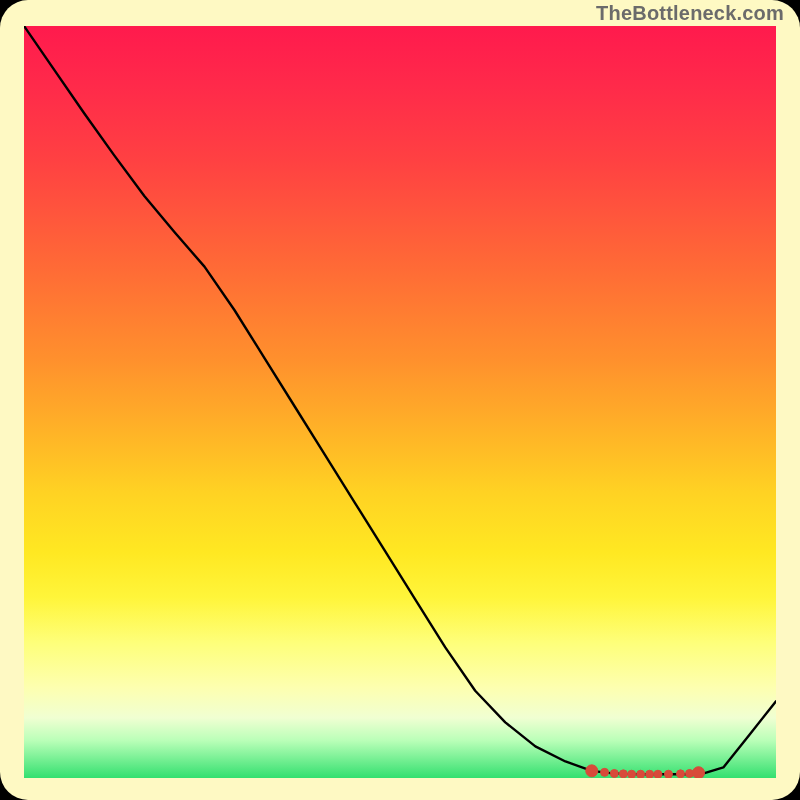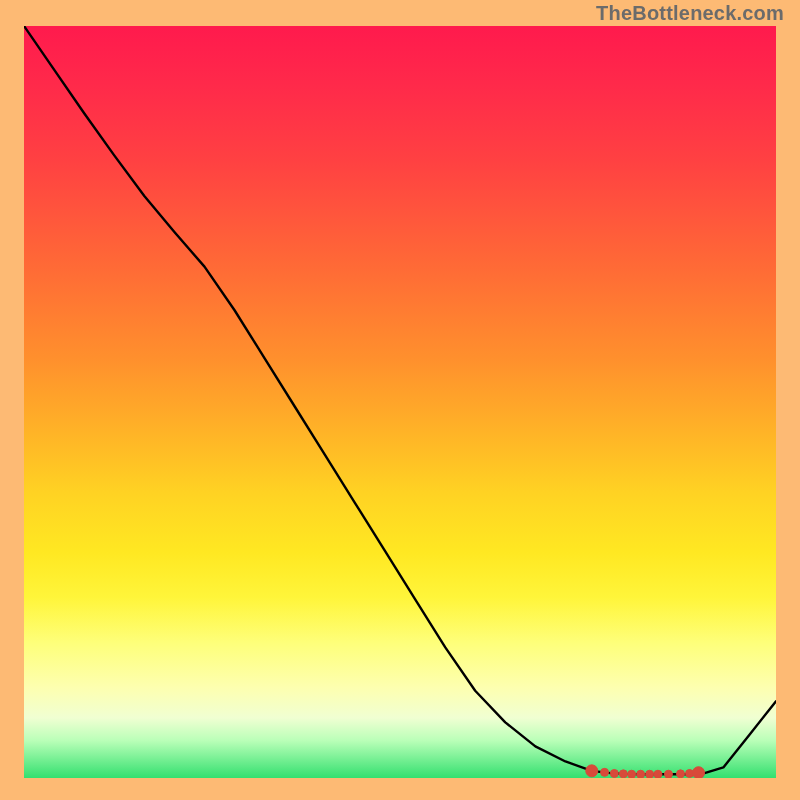--- a/index.html
+++ b/index.html
@@ -1,21 +1,22 @@
 <!DOCTYPE html>
 <html><head>
 <meta charset="utf-8">
 <style>
   * { margin: 0; padding: 0; box-sizing: border-box; }
   html, body { width: 800px; height: 800px; background: #000; overflow: hidden; }
   .frame {
     position: relative;
     width: 800px;
     height: 800px;
-    background: #fdba74;
+    background: #fef9c3;
+    border-radius: 28px;
   }
   .attribution {
     position: absolute;
     top: 2px;
     right: 16px;
     font-family: Arial, sans-serif;
     font-size: 20px;
     font-weight: bold;
     color: #6b6b6b;
     letter-spacing: 0.2px;

